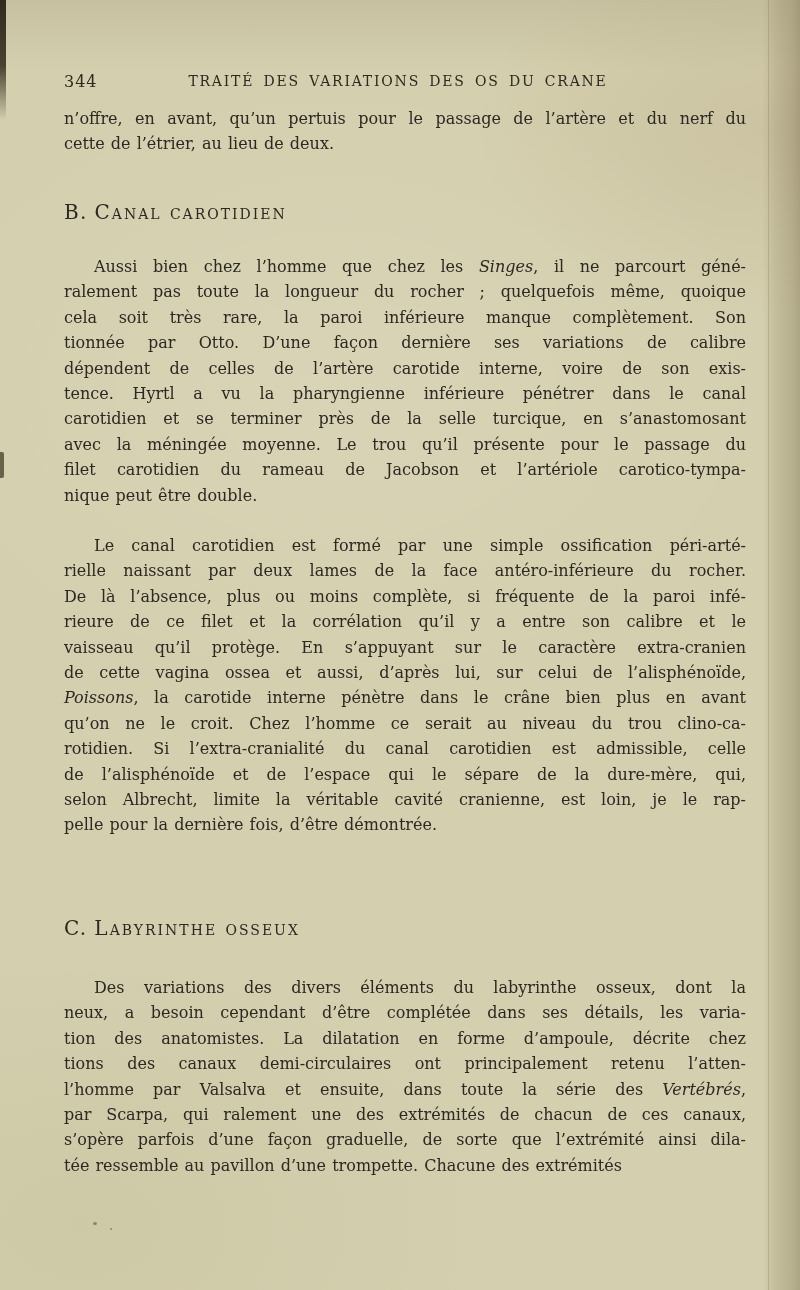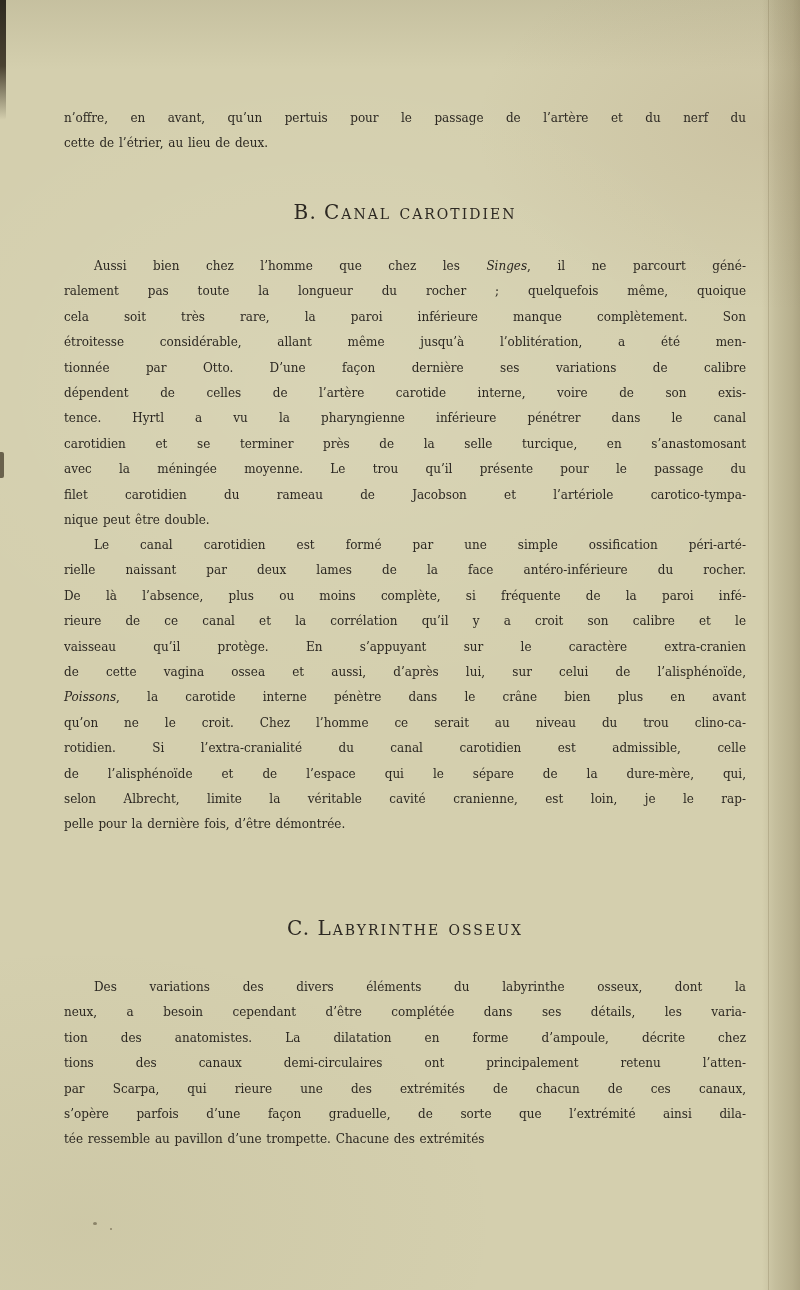--- a/index.html
+++ b/index.html
@@ -63,88 +63,92 @@
   
   .content{position:absolute;left:64px;top:0;width:682px;height:1290px;}
   .sec{position:absolute;left:0;right:0;}
   .sec1{top:106px}
   .sec2{top:200px}
   .sec3{top:254px}
   .sec4{top:533px}
   .sec5{top:916px}
   .sec6{top:975px}
 
-  .paragraph{font-size:12px;}
+  .paragraph{font-size:16px;}
   .line{
     height:25.4px;line-height:25.4px;
     text-align:justify;text-align-last:justify;
     word-spacing:1px;
   }
   .line.last{text-align-last:left;}
   .line.indent{text-indent:30px;}
   .line i{font-style:italic;}
 
   .heading{
-    text-align:center;font-size:20px;line-height:24px;
+    font-size:20px;line-height:24px;
     letter-spacing:1.2px;
   }
   .heading .hletter{margin-right:7px;}
   .heading .htitle{font-variant:small-caps;letter-spacing:2px;}
 </style>
 </head>
 <body>
 
 <div class="page">
   <div class="right-shadow"></div>
   <div class="right-edge-line"></div>
   <div class="corner-dark"></div>
   <div class="edge-tick"></div>
   <div class="speck s1"></div>
   <div class="speck s2"></div>
 
+  <div class="running-head">
+    <span class="page-number">344</span>
+    <div class="running-title">TRAITÉ DES VARIATIONS DES OS DU CRANE</div>
+  </div>
 
   <div class="content">
     <div id="sections">
         <div class="sec paragraph sec1">
           <div class="line">n’offre, en avant, qu’un pertuis pour le passage de l’artère et du nerf du</div>
           <div class="line last">cette de l’étrier, au lieu de deux.</div>
         </div>
         <div class="sec heading sec2"><span class="hletter">B.</span><span class="htitle">Canal carotidien</span></div>
         <div class="sec paragraph sec3">
           <div class="line indent">Aussi bien chez l’homme que chez les <i>Singes</i>, il ne parcourt géné-</div>
           <div class="line">ralement pas toute la longueur du rocher ; quelquefois même, quoique</div>
           <div class="line">cela soit très rare, la paroi inférieure manque complètement. Son</div>
-          <div class="line">étroitesse considérable, allant même jusqu’à l’oblitération, a été men-</div>
           <div class="line">tionnée par Otto. D’une façon dernière ses variations de calibre</div>
           <div class="line">dépendent de celles de l’artère carotide interne, voire de son exis-</div>
           <div class="line">tence. Hyrtl a vu la pharyngienne inférieure pénétrer dans le canal</div>
           <div class="line">carotidien et se terminer près de la selle turcique, en s’anastomosant</div>
           <div class="line">avec la méningée moyenne. Le trou qu’il présente pour le passage du</div>
           <div class="line">filet carotidien du rameau de Jacobson et l’artériole carotico-tympa-</div>
           <div class="line last">nique peut être double.</div>
         </div>
         <div class="sec paragraph sec4">
           <div class="line indent">Le canal carotidien est formé par une simple ossification péri-arté-</div>
           <div class="line">rielle naissant par deux lames de la face antéro-inférieure du rocher.</div>
           <div class="line">De là l’absence, plus ou moins complète, si fréquente de la paroi infé-</div>
-          <div class="line">rieure de ce canal et la corrélation qu’il y a croit son calibre et le</div>
+          <div class="line">rieure de ce filet et la corrélation qu’il y a entre son calibre et le</div>
           <div class="line">vaisseau qu’il protège. En s’appuyant sur le caractère extra-cranien</div>
           <div class="line">de cette vagina ossea et aussi, d’après lui, sur celui de l’alisphénoïde,</div>
           <div class="line"><i>Poissons</i>, la carotide interne pénètre dans le crâne bien plus en avant</div>
           <div class="line">qu’on ne le croit. Chez l’homme ce serait au niveau du trou clino-ca-</div>
           <div class="line">rotidien. Si l’extra-cranialité du canal carotidien est admissible, celle</div>
           <div class="line">de l’alisphénoïde et de l’espace qui le sépare de la dure-mère, qui,</div>
           <div class="line">selon Albrecht, limite la véritable cavité cranienne, est loin, je le rap-</div>
           <div class="line last">pelle pour la dernière fois, d’être démontrée.</div>
         </div>
         <div class="sec heading sec5"><span class="hletter">C.</span><span class="htitle">Labyrinthe osseux</span></div>
         <div class="sec paragraph sec6">
           <div class="line indent">Des variations des divers éléments du labyrinthe osseux, dont la</div>
           <div class="line">neux, a besoin cependant d’être complétée dans ses détails, les varia-</div>
           <div class="line">tion des anatomistes. La dilatation en forme d’ampoule, décrite chez</div>
           <div class="line">tions des canaux demi-circulaires ont principalement retenu l’atten-</div>
-          <div class="line">par Scarpa, qui rieure une des extrémités de chacun de ces canaux,</div>
+          <div class="line">l’homme par Valsalva et ensuite, dans toute la série des <i>Vertébrés</i>,</div>
+          <div class="line">par Scarpa, qui ralement une des extrémités de chacun de ces canaux,</div>
           <div class="line">s’opère parfois d’une façon graduelle, de sorte que l’extrémité ainsi dila-</div>
           <div class="line last">tée ressemble au pavillon d’une trompette. Chacune des extrémités</div>
         </div>
       </div>
   </div>
 </div>
 
 </body></html>

